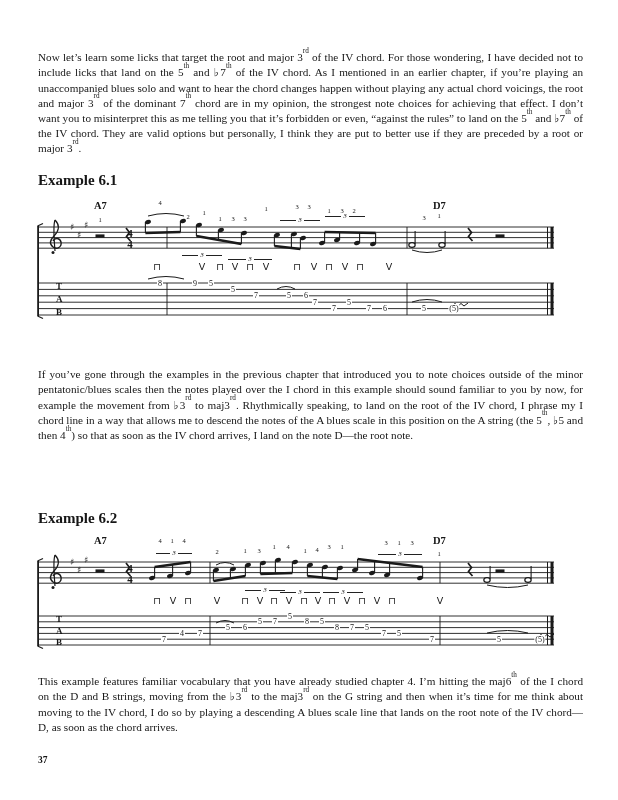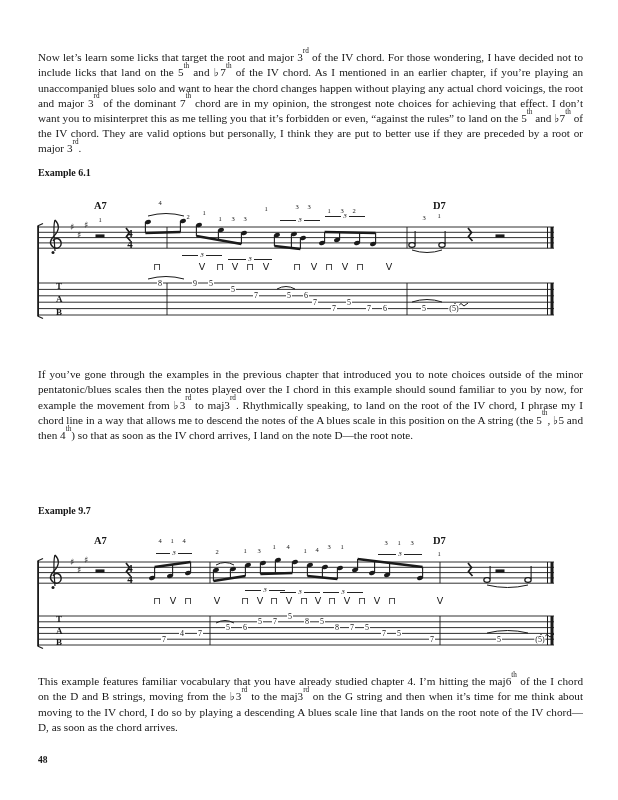--- a/index.html
+++ b/index.html
@@ -1,21 +1,21 @@
 <!DOCTYPE html>
 <html><head>
 <meta charset="utf-8">
 <style>
   html,body{margin:0;padding:0;background:#e8e8e8;}
   .page{position:relative;width:618px;height:800px;background:#ffffff;overflow:hidden;
         font-family:"Liberation Serif","DejaVu Serif",serif;color:#161616;}
   .para{position:absolute;left:38px;width:545px;font-size:11.2px;line-height:15.2px;
         text-align:justify;}
   .para sup{font-size:7.2px;line-height:0;position:relative;top:-3.6px;}
-  .exh{position:absolute;left:38px;font-size:10px;font-weight:bold;}
+  .exh{position:absolute;left:38px;font-size:15px;font-weight:bold;}
   .pnum{position:absolute;left:38px;top:755px;font-size:9.5px;font-weight:bold;}
   #engraving{position:absolute;left:0;top:0;}
   #music-layer{position:absolute;left:12px;top:0;width:618px;height:564px;pointer-events:none;}
   .chord{position:absolute;font-weight:bold;font-size:10.5px;line-height:11px;}
   .fing{position:absolute;transform:translateX(-50%);font-size:6.5px;line-height:7px;}
   .pick{position:absolute;transform:translateX(-50%);
         font-family:"DejaVu Sans","Liberation Sans",sans-serif;font-size:9.5px;line-height:10px;}
   .fret{position:absolute;transform:translateX(-50%);font-size:8px;line-height:9px;
         background:#fff;padding:0 1px;}
   .tlab{position:absolute;font-weight:bold;font-size:9px;line-height:10px;}
@@ -176,23 +176,23 @@
       <path d="M216 565 Q 225 560 234 565" fill="none" stroke="#1a1a1a" stroke-width="1"></path>
       <path d="M216 623 Q 225 618 234 623" fill="none" stroke="#1a1a1a" stroke-width="1"></path>
       <path d="M487 585 Q 507.5 590 528 585" fill="none" stroke="#1a1a1a" stroke-width="1"></path>
       <path d="M487 633 Q 507.5 628 528 633" fill="none" stroke="#1a1a1a" stroke-width="1"></path>
       <polyline points="538,637 541,634.5 544,637 547,634.5 550,637 554,634" fill="none" stroke="#1a1a1a" stroke-width="1"></polyline>
     </svg>
 
   <p class="para" style="top:39px">Now let’s learn some licks that target the root and major 3<sup>rd</sup> of the IV chord. For those wondering, I have decided not to include licks that land on the 5<sup>th</sup> and ♭7<sup>th</sup> of the IV chord. As I mentioned in an earlier chapter, if you’re playing an unaccompanied blues solo and want to hear the chord changes happen without playing any actual chord voicings, the root and major 3<sup>rd</sup> of the dominant 7<sup>th</sup> chord are in my opinion, the strongest note choices for achieving that effect. I don’t want you to misinterpret this as me telling you that it’s forbidden or even, “against the rules” to land on the 5<sup>th</sup> and ♭7<sup>th</sup> of the IV chord. They are valid options but personally, I think they are put to better use if they are preceded by a root or major 3<sup>rd</sup>.</p>
   <h3 class="exh" style="top:157px">Example 6.1</h3>
   <p class="para" style="top:356px">If you’ve gone through the examples in the previous chapter that introduced you to note choices outside of the minor pentatonic/blues scales then the notes played over the I chord in this example should sound familiar to you by now, for example the movement from ♭3<sup>rd</sup> to maj3<sup>rd</sup>. Rhythmically speaking, to land on the root of the IV chord, I phrase my I chord line in a way that allows me to descend the notes of the A blues scale in this position on the A string (the 5<sup>th</sup>, ♭5 and then 4<sup>th</sup>) so that as soon as the IV chord arrives, I land on the note D—the root note.</p>
-  <h3 class="exh" style="top:495px">Example 9.7</h3>
+  <h3 class="exh" style="top:495px">Example 6.2</h3>
   <p class="para" style="top:663px">This example features familiar vocabulary that you have already studied chapter 4. I’m hitting the maj6<sup>th</sup> of the I chord on the D and B strings, moving from the ♭3<sup>rd</sup> to the maj3<sup>rd</sup> on the G string and then when it’s time for me think about moving to the IV chord, I do so by playing a descending A blues scale line that lands on the root note of the IV chord—D, as soon as the chord arrives.</p>
-  <div class="pnum">48</div>
+  <div class="pnum">37</div>
 
   <div id="music-layer">
       <span class="chord" style="left: 82px; top: 200px;">A7</span>
       <span class="chord" style="left: 421px; top: 200px;">D7</span>
       <span class="ts" style="left: 118px; top: 228px;">4</span>
       <span class="ts" style="left: 118px; top: 238.6px;">4</span>
       <span class="fing" style="left: 88px; top: 216px;">1</span>
       <span class="fing" style="left: 148px; top: 199px;">4</span>
       <span class="fing" style="left: 176px; top: 213px;">2</span>
       <span class="fing" style="left: 192px; top: 209px;">1</span>

